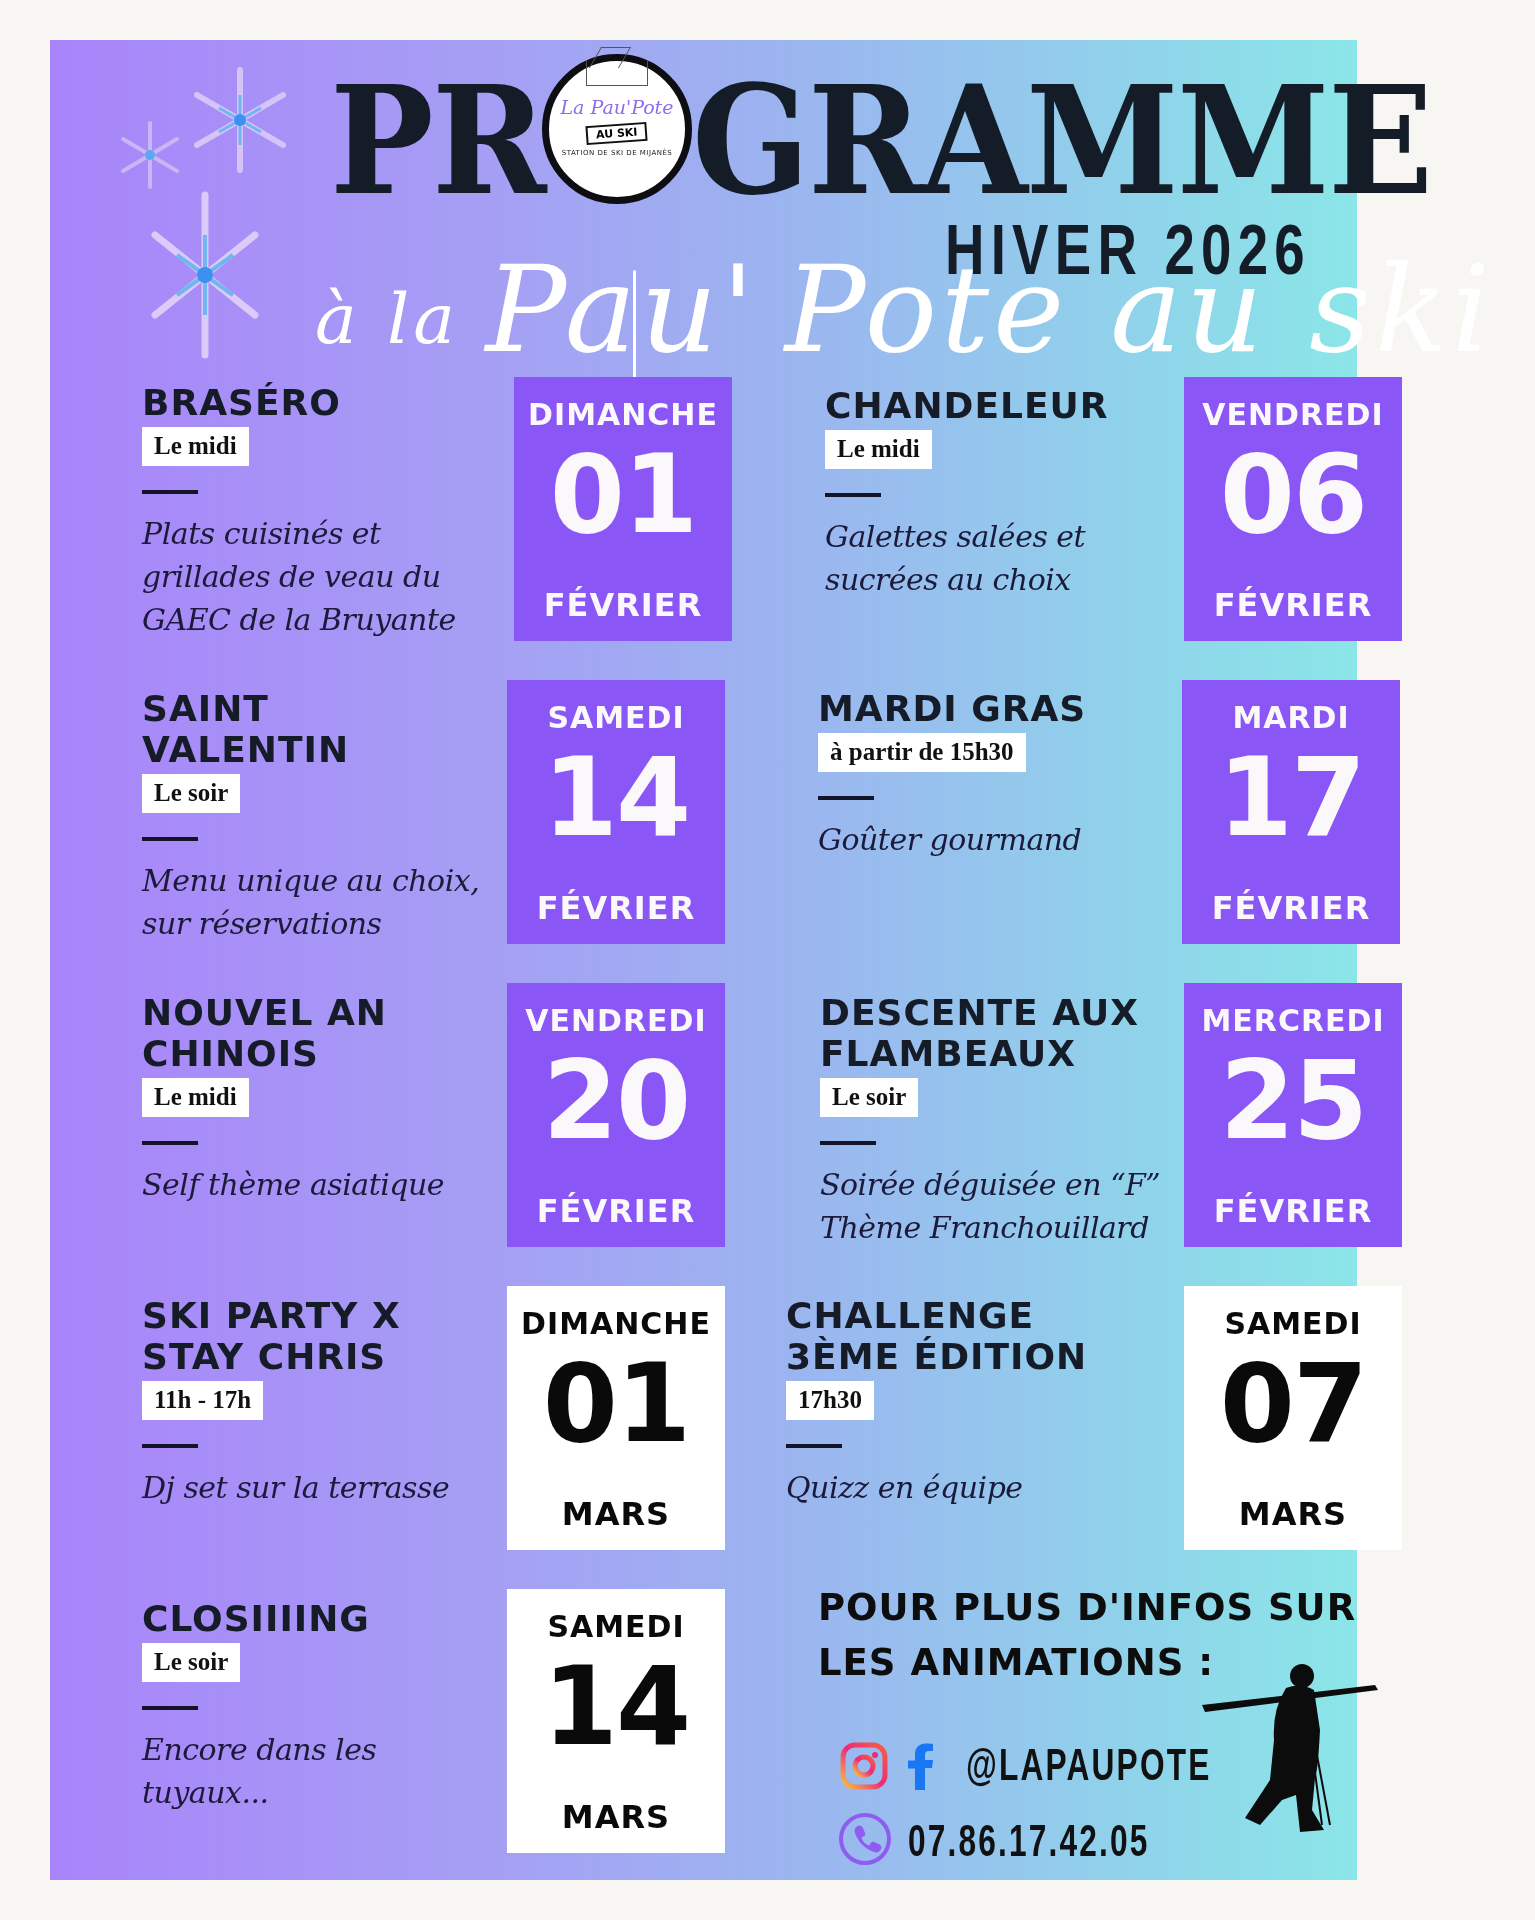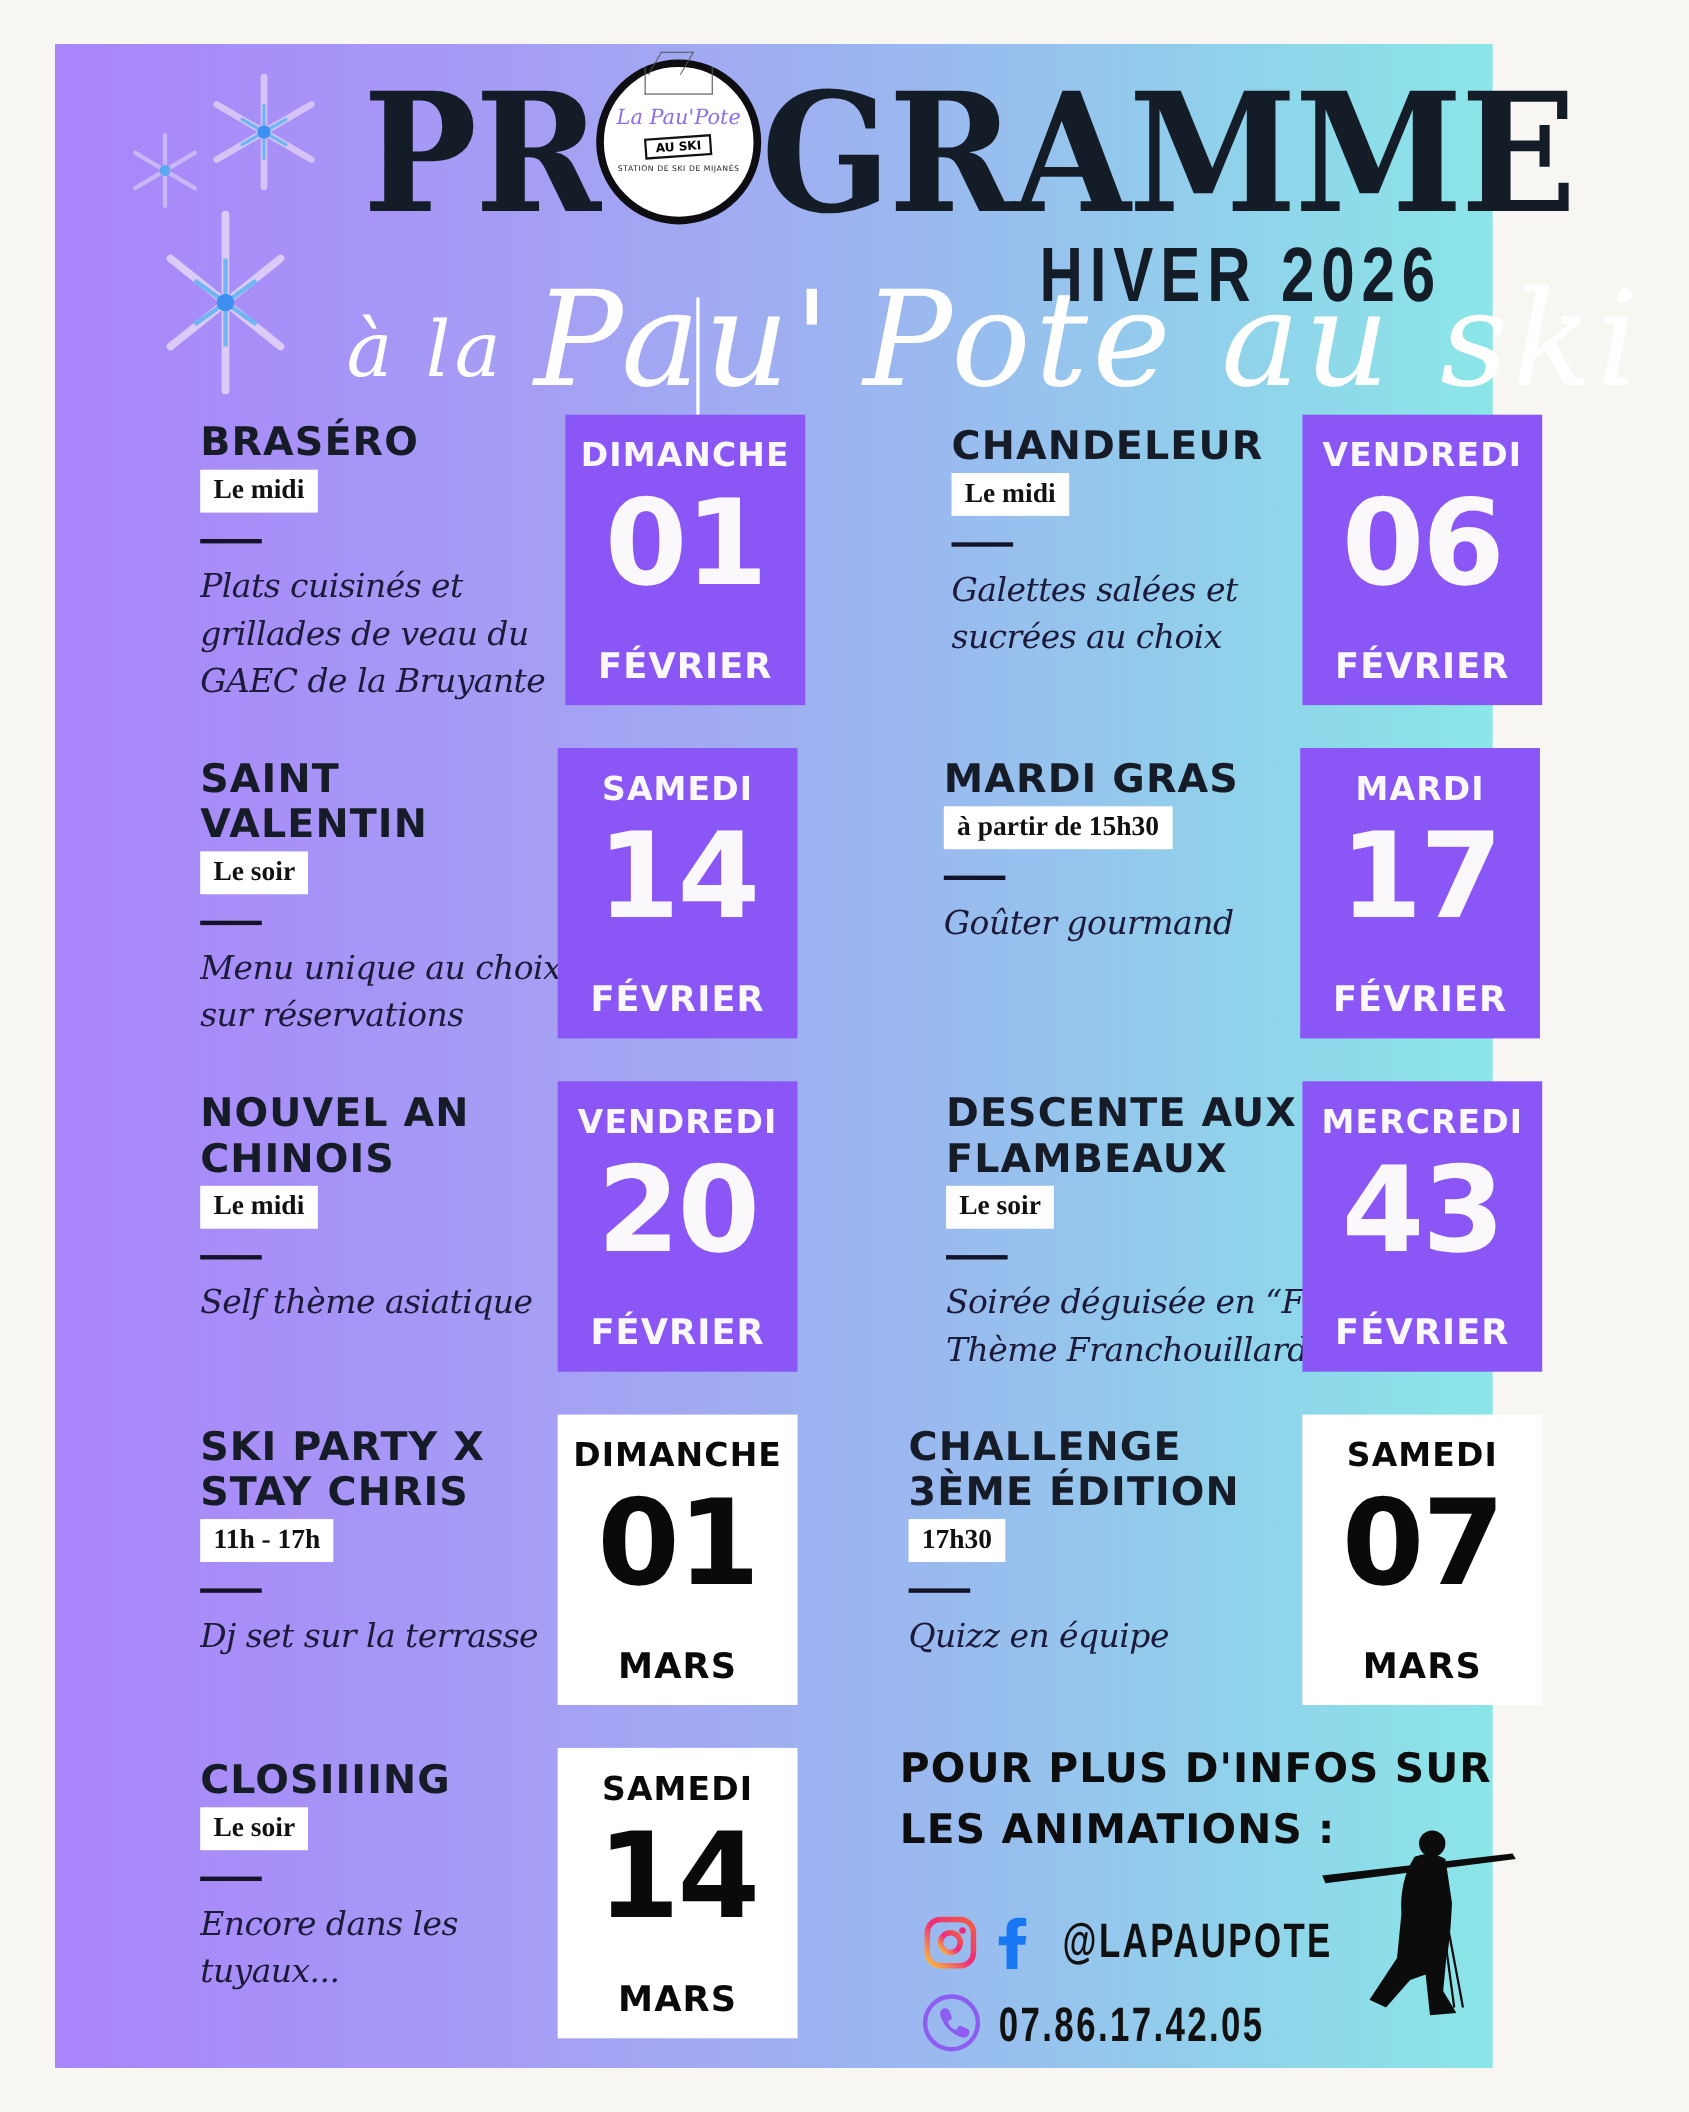--- a/index.html
+++ b/index.html
@@ -34,21 +34,21 @@
     position:absolute; left:895px; top:170px; font-family:"Liberation Sans", sans-serif; font-weight:bold;
     font-size:70px; color:#141c28; letter-spacing:8px; transform:scaleX(0.78); transform-origin:left top; white-space:nowrap;
   }
   .script-line {
     position:absolute; left:265px; top:200px; font-family:"DejaVu Serif", serif; font-style:italic;
     font-size:70px; color:#fff; white-space:nowrap; letter-spacing:4px;
   }
   .script-line .big { font-size:120px; vertical-align:-8px; }
   .pau-line { position:absolute; left:583px; top:230px; width:3px; height:140px; background:#fff; border-radius:2px; }
 
-  .event { position:absolute;margin-left:40px; }
+  .event { position:absolute; }
   .ev-title {
     font-family:"DejaVu Sans", sans-serif; font-weight:bold; font-size:36px; line-height:41px;
     color:#161b28; letter-spacing:1px; white-space:pre-line;
   }
   .ev-tag {
     display:inline-block; background:#fff; font-family:"Liberation Serif", serif; font-weight:bold;
     font-size:25px; color:#111; padding:5px 12px 6px 12px; margin-top:4px;
   }
   .ev-rule { width:56px; height:4px; background:#141428; margin-top:24px; }
   .ev-desc {
@@ -205,21 +205,21 @@
   <div class="event" style="left:770px;top:952px">
     <div class="ev-title">DESCENTE AUX
 FLAMBEAUX</div>
     <div class="ev-tag">Le soir</div>
     <div class="ev-rule"></div>
     <div class="ev-desc">Soirée déguisée en “F”
 Thème Franchouillard</div>
   </div>
   <div class="date purple" style="left:1112px;top:943px">
     <div class="dow">MERCREDI</div>
-    <div class="day">43</div>
+    <div class="day">25</div>
     <div class="mon">FÉVRIER</div>
   </div>
 
   <div class="event" style="left:92px;top:1255px">
     <div class="ev-title">SKI PARTY X
 STAY CHRIS</div>
     <div class="ev-tag">11h - 17h</div>
     <div class="ev-rule"></div>
     <div class="ev-desc">Dj set sur la terrasse</div>
   </div>

